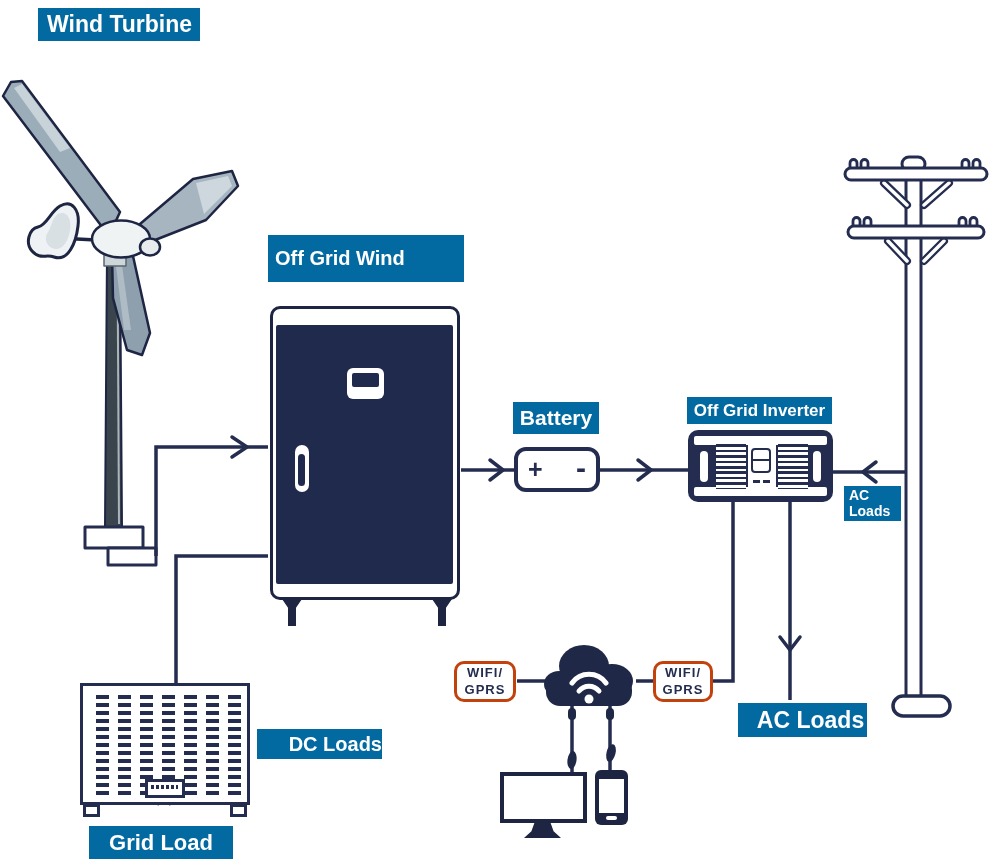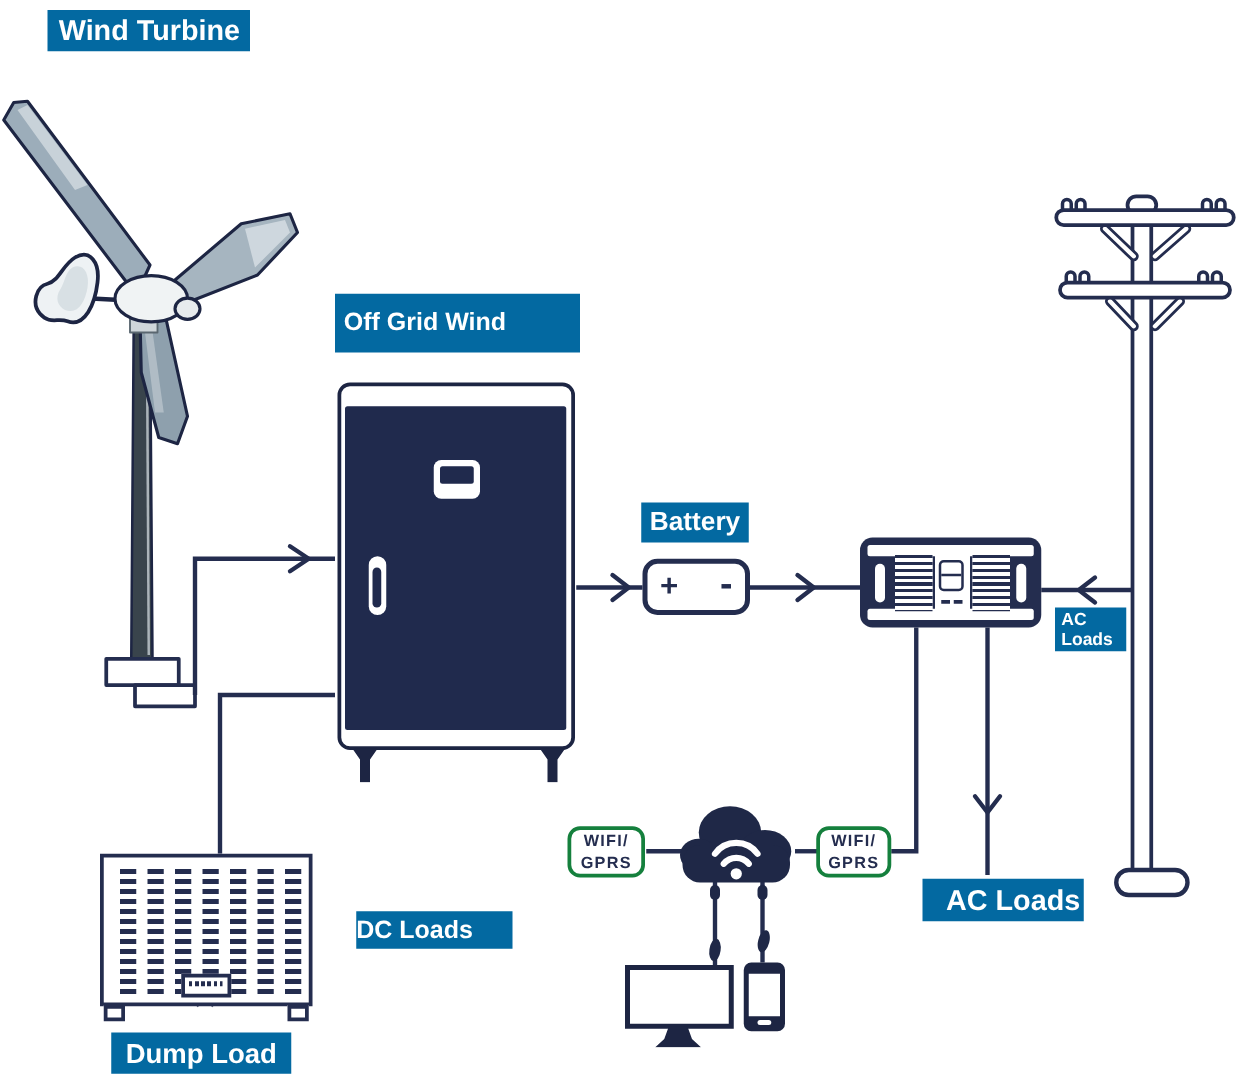--- a/index.html
+++ b/index.html
@@ -7,25 +7,25 @@
           font-family:"Liberation Sans",sans-serif;}
   #wires{position:absolute;left:0;top:0;width:991px;height:866px;}
   .lbl{position:absolute;background:#0369a1;color:#ffffff;font-weight:bold;
        display:flex;align-items:center;box-sizing:border-box;}
   .lbl .stack{display:block;line-height:1.12;}
   #lbl-wind-turbine{left:38px;top:8px;width:162px;height:33px;font-size:23px;padding-left:9px;}
   #lbl-controller{left:268px;top:235px;width:196px;height:47px;font-size:20px;padding-left:7px;}
   #lbl-battery{left:513px;top:402px;width:86px;height:32px;font-size:21px;justify-content:center;}
   #lbl-inverter{left:687px;top:397px;width:145px;height:27px;font-size:17px;justify-content:center;}
   #lbl-ac-bypass{left:844px;top:486px;width:57px;height:35px;font-size:14px;padding-left:5px;}
-  #lbl-dc-loads{left:257px;top:729px;width:125px;height:30px;font-size:20px;justify-content:flex-start;margin-left:28px;}
+  #lbl-dc-loads{left:257px;top:729px;width:125px;height:30px;font-size:20px;justify-content:flex-end;}
   #lbl-dump-load{left:89px;top:826px;width:144px;height:33px;font-size:22px;justify-content:center;}
   #lbl-ac-loads{left:738px;top:703px;width:129px;height:34px;font-size:23px;justify-content:center;padding-left:16px;}
 
-  .wifi-box{position:absolute;background:#fff;border:3px solid #15803d;border-radius:10px;
+  .wifi-box{position:absolute;background:#fff;border:3px solid #c2410c;border-radius:10px;
             color:#242d4f;font-weight:bold;font-size:13px;letter-spacing:1px;line-height:1.3;
             display:flex;flex-direction:column;align-items:center;justify-content:center;box-sizing:border-box;}
   #wifi-left{left:454px;top:661px;width:62px;height:41px;}
   #wifi-right{left:653px;top:661px;width:60px;height:41px;}
 
   
   #cabinet{position:absolute;left:270px;top:306px;width:190px;height:294px;background:#fff;
            border:3.5px solid #1d2543;border-radius:10px;box-sizing:border-box;}
   #cabinet .body{position:absolute;left:3px;top:16px;width:177px;height:259px;background:#202a4d;border-radius:2px;}
   #cabinet .display{position:absolute;left:74px;top:59px;width:37px;height:31px;background:#fff;border-radius:6px;}
@@ -174,34 +174,37 @@
   <div class="lbl" id="lbl-controller">
     <span class="stack">
       <span style="display:block">Off Grid Wind</span>
     </span>
   </div>
 
   <div class="lbl" id="lbl-battery">
     <span>Battery</span>
   </div>
 
+  <div class="lbl" id="lbl-inverter">
+    <span>Off Grid Inverter</span>
+  </div>
 
   <div class="lbl" id="lbl-ac-bypass">
     <span class="stack">
       <span style="display:block">AC</span>
       <span style="display:block">Loads</span>
     </span>
   </div>
 
   <div class="lbl" id="lbl-dc-loads">
     <span>DC Loads</span>
   </div>
 
   <div class="lbl" id="lbl-dump-load">
-    <span>Dump Load</span>
+    <span>Grid Load</span>
   </div>
 
   <div class="lbl" id="lbl-ac-loads">
     <span>AC Loads</span>
   </div>
 
   <div id="cabinet">
     <div class="body"></div>
     <div class="display">
       <div class="win"></div>

